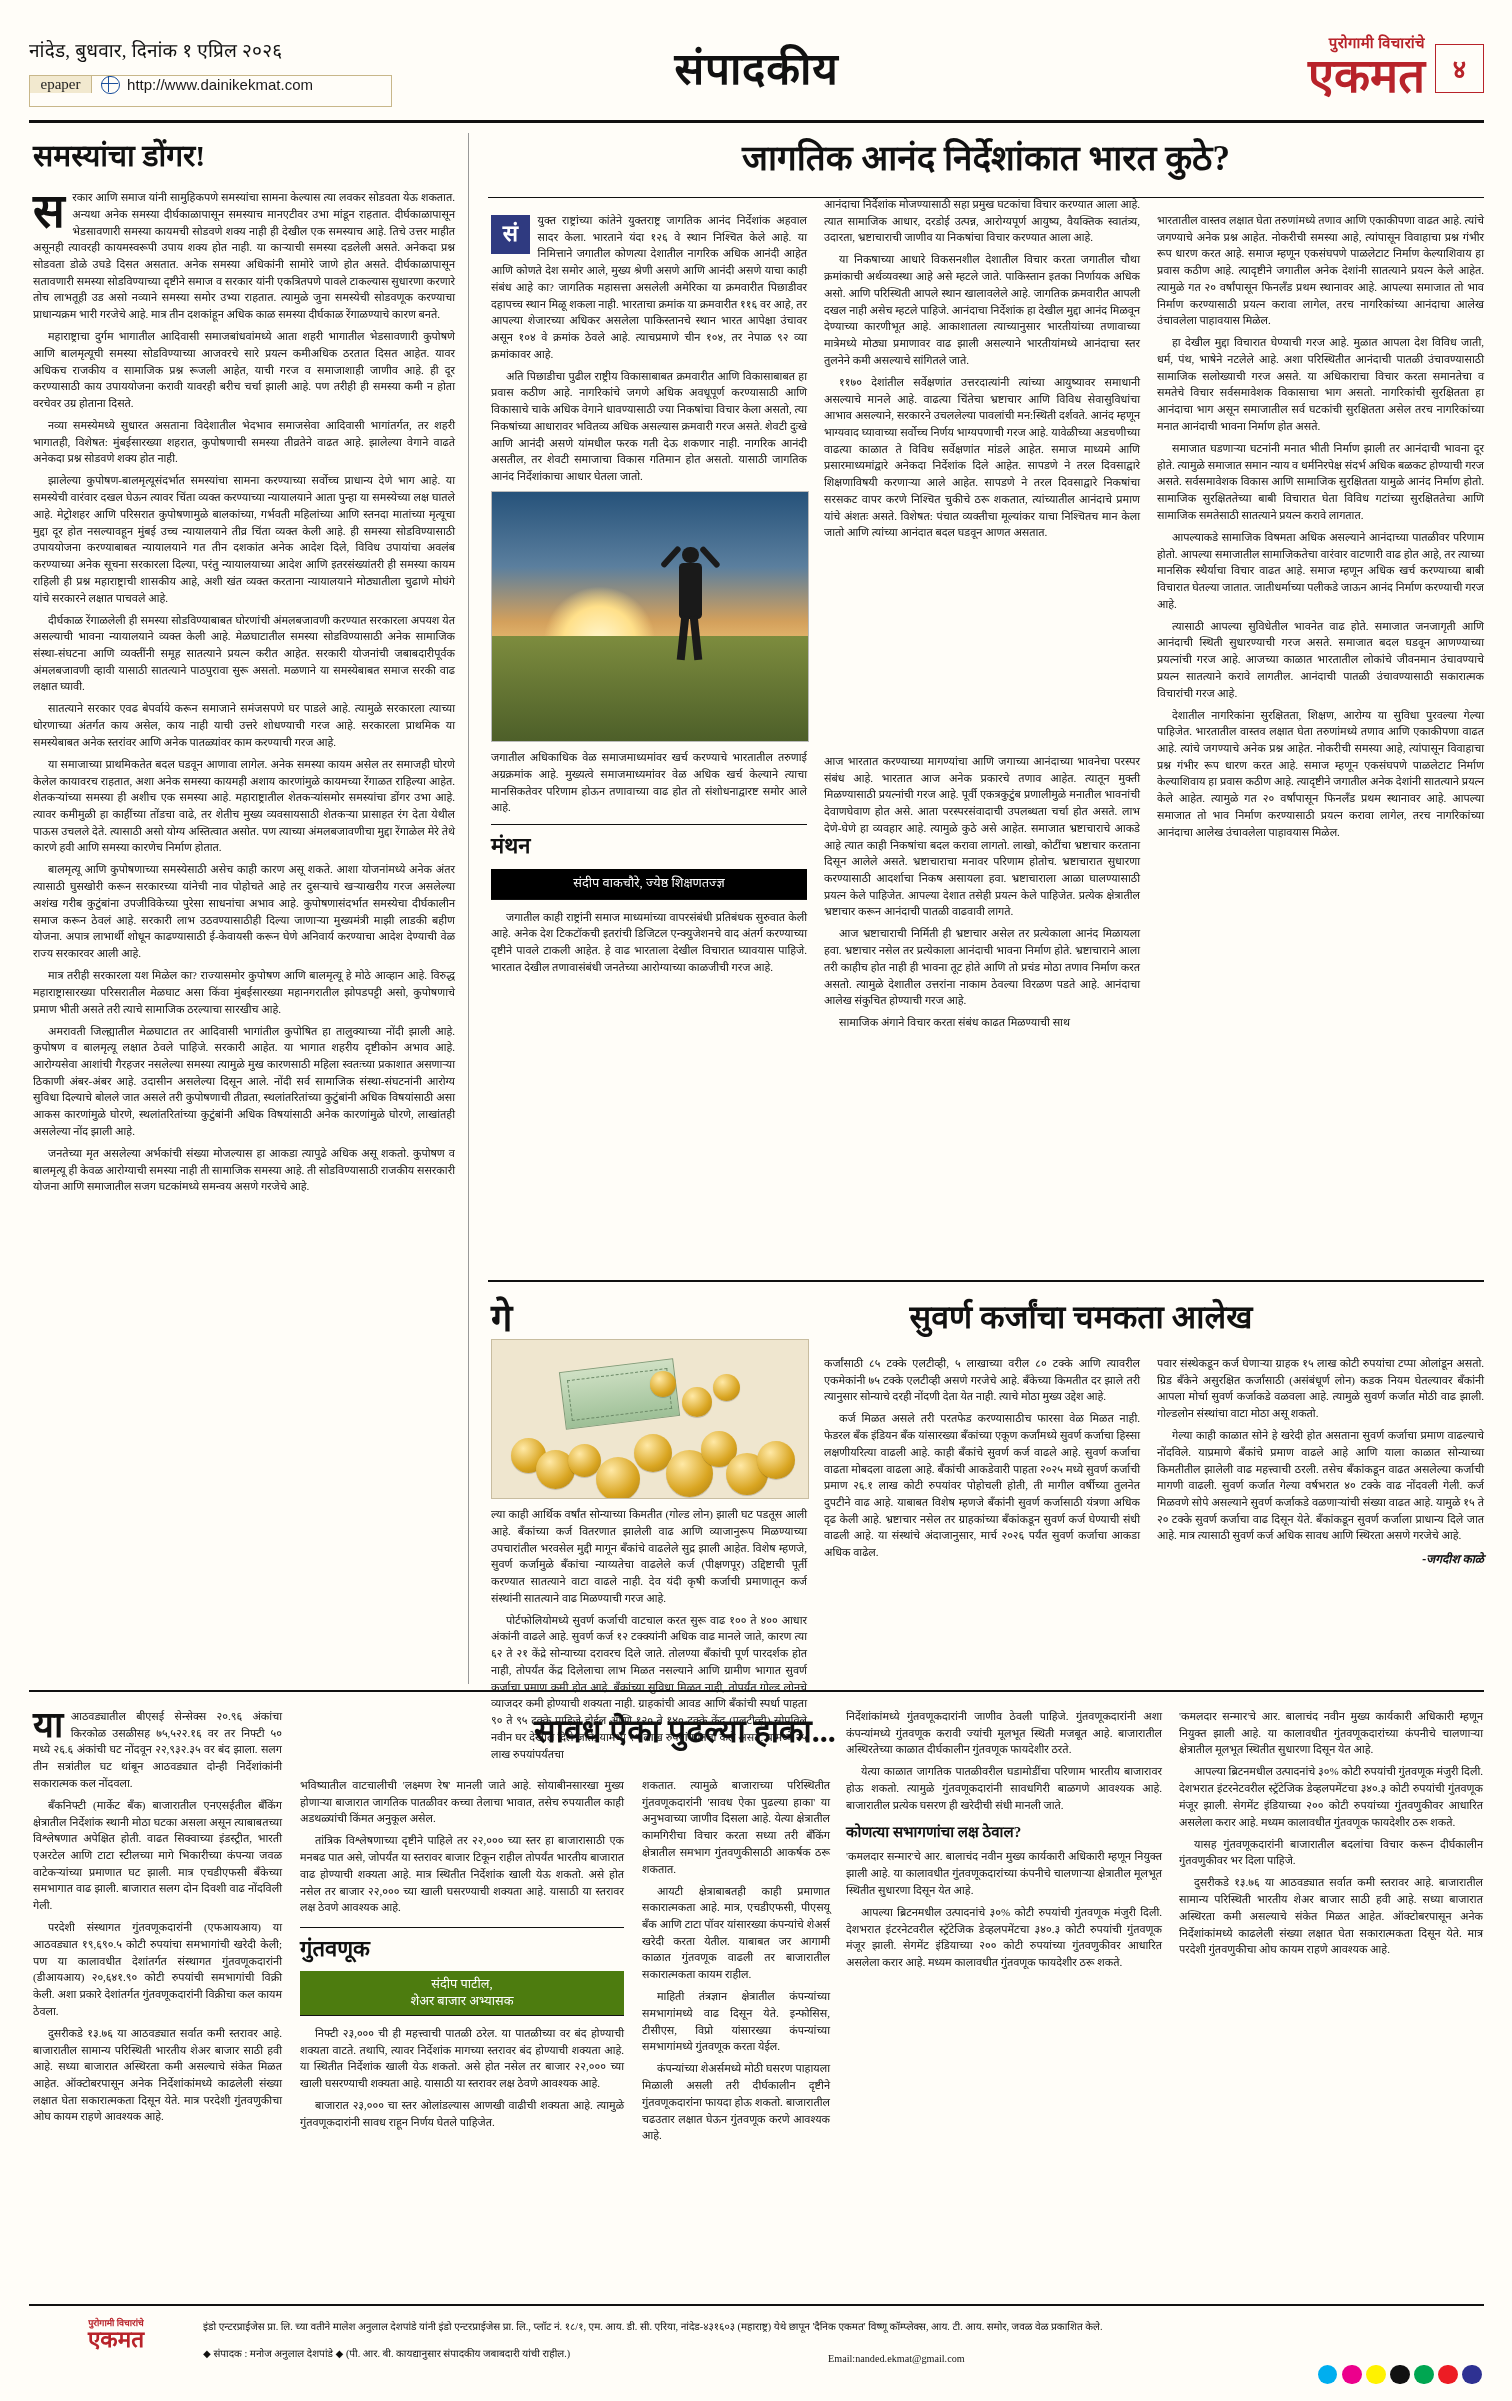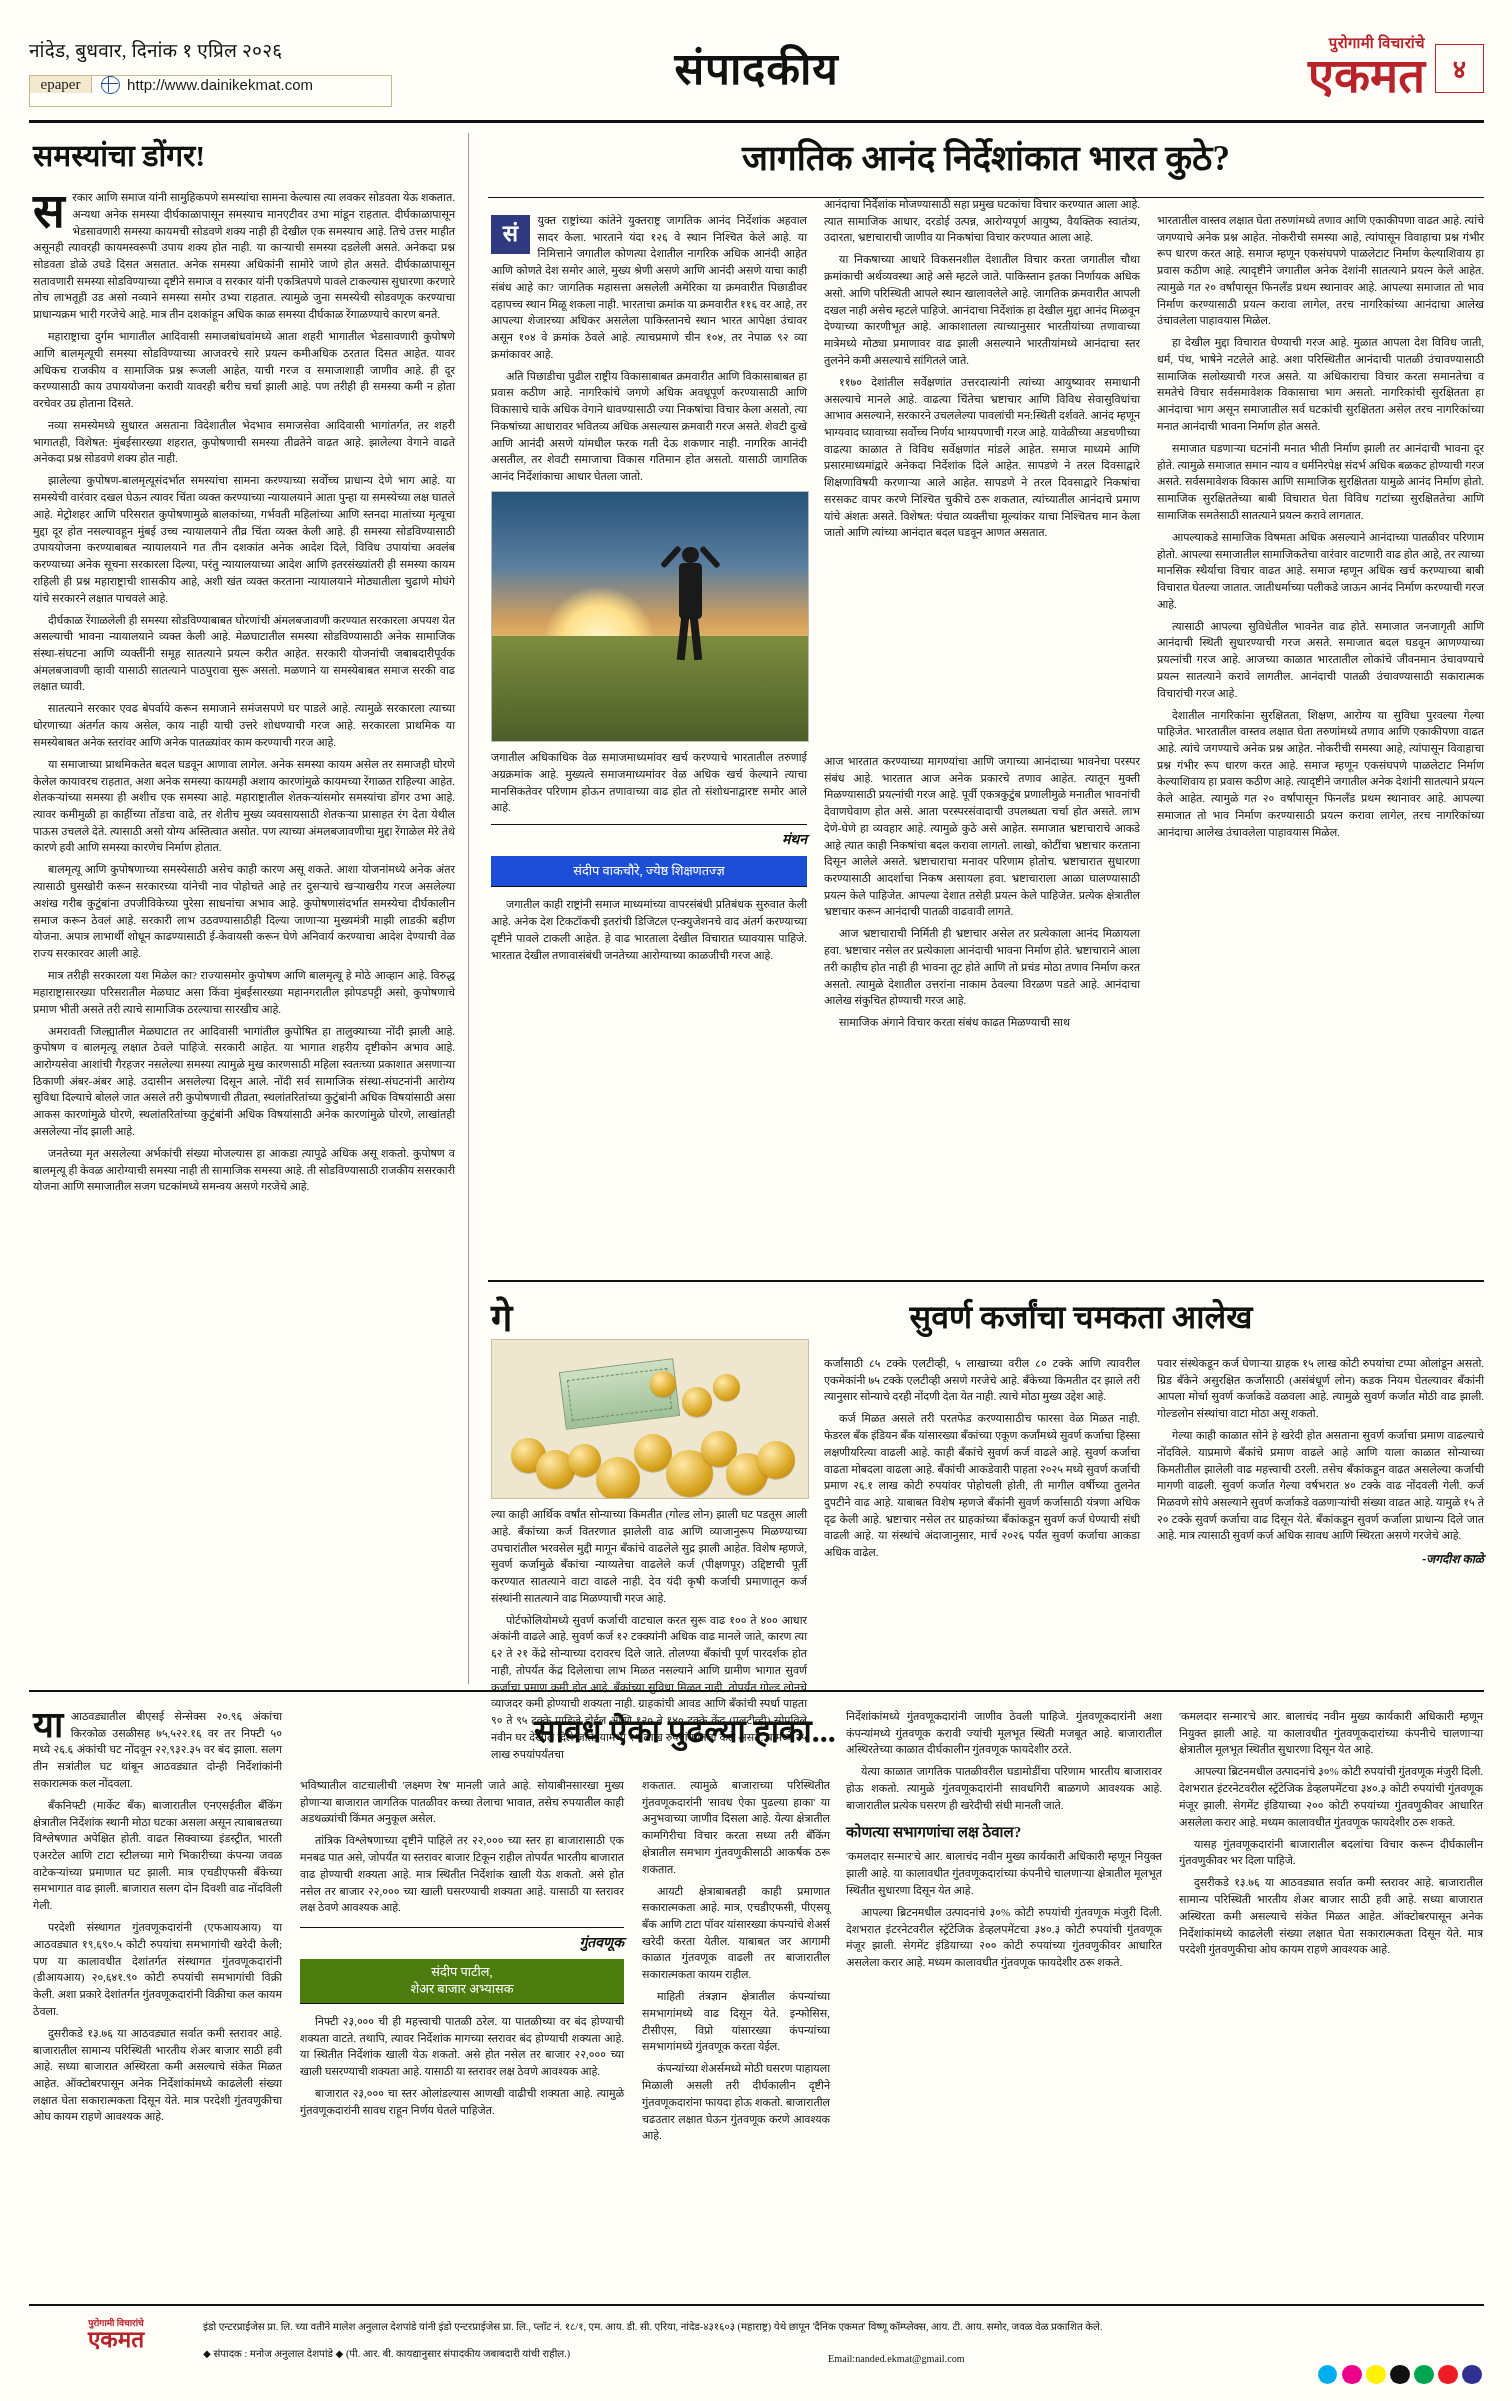--- a/index.html
+++ b/index.html
@@ -45,22 +45,22 @@
   .silho .head{position:absolute;left:25.6px;top:0;width:16.6px;height:16.6px;border-radius:50%;background:#1a1a1a;}
   .silho .body{position:absolute;left:22.6px;top:16.6px;width:22.6px;height:56px;background:#1a1a1a;border-radius:4.5px;}
   .silho .armL{position:absolute;left:1.5px;top:7.5px;width:25.6px;height:6px;background:#1a1a1a;transform:rotate(-48deg);border-radius:3px;}
   .silho .armR{position:absolute;left:41px;top:7.5px;width:25.6px;height:6px;background:#1a1a1a;transform:rotate(48deg);border-radius:3px;}
   .silho .legL{position:absolute;left:22.6px;top:69px;width:8.3px;height:44px;background:#1a1a1a;transform:rotate(6deg);}
   .silho .legR{position:absolute;left:36px;top:69px;width:8.3px;height:44px;background:#1a1a1a;transform:rotate(-6deg);}
   .field{position:absolute;left:0;right:0;bottom:0;height:42%;background:linear-gradient(180deg,#7d8c3e 0%,#4d5f29 100%);}
 
   
   .abox{margin:7.5px 0 9px 0;border-top:1.5px solid #111;border-bottom:1.5px solid #111;}
-  .abox .ttl{text-align:right;font-size:14px;font-weight:bold;padding:4.5px 0 6px 0;font-style:italic;}
-  .abox .bar{background:#1d4ed8;color:#fff;text-align:center;font-size:12.8px;padding:5.3px 3px;}
+  .abox .ttl{text-align:left;font-size:22px;font-weight:bold;padding:4.5px 0 6px 0;}
+  .abox .bar{background:#000000;color:#fff;text-align:center;font-size:12.8px;padding:5.3px 3px;}
   .abox2 .bar2{background:#4d7c0f;color:#fff;text-align:center;font-size:12.8px;padding:4.5px 3px;line-height:1.35;}
 
   .sigline{text-align:right;font-style:italic;font-size:12px;font-weight:bold;margin-top:4.5px;}
 
   
   .goldimg{width:100%;height:158px;position:relative;overflow:hidden;background:#efe6cf;border:0.8px solid #c8bda0;}
   .coin{position:absolute;border-radius:50%;background:radial-gradient(circle at 35% 30%,#ffe9a6,#d9a521 60%,#a97c12 100%);box-shadow:0 0.8px 0.8px rgba(0,0,0,.25);}
   .notes{position:absolute;left:22%;top:16%;width:113px;height:56px;background:linear-gradient(180deg,#cfe0c4,#9dbf96);border:0.8px solid #7d9a77;transform:rotate(-7deg);}
   .notes:before{content:"";position:absolute;left:6px;top:7.5px;right:6px;bottom:7.5px;border:0.8px dashed #6d8a68;}
 

